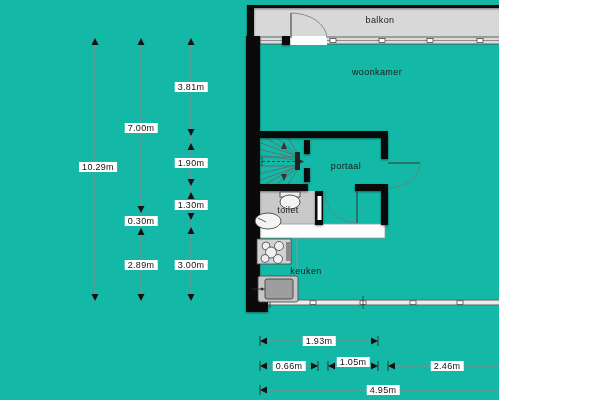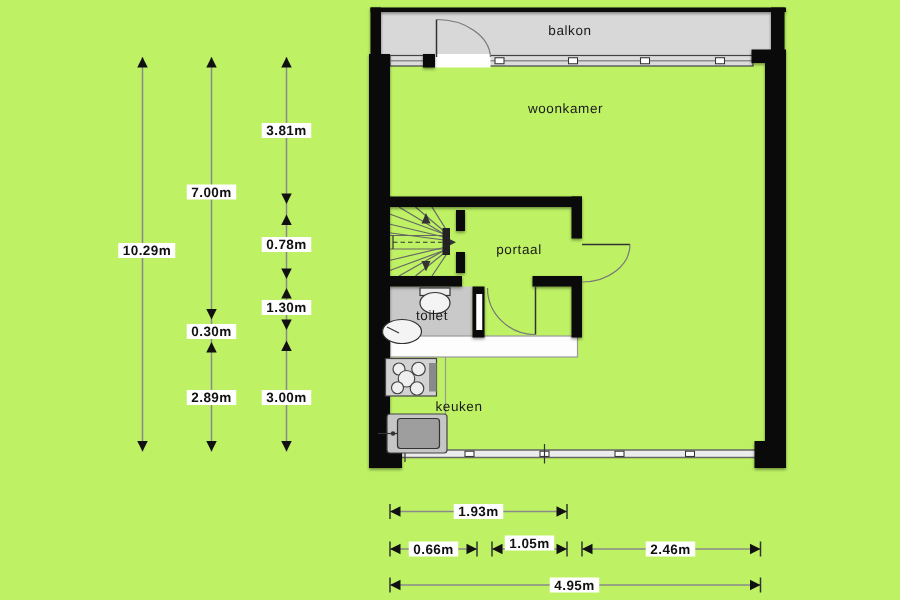--- a/index.html
+++ b/index.html
@@ -1,29 +1,29 @@
 <!DOCTYPE html>
 <html><head>
 <meta charset="utf-8">
 <style>
   html,body{margin:0;padding:0;background:#fff;}
   .canvas{
-    position:relative;width:600px;height:400px;background:#bef264;overflow:hidden;
+    position:relative;width:499px;height:400px;background:#14b8a6;overflow:hidden;
     font-family:"Liberation Sans","DejaVu Sans",sans-serif;
   }
   svg{position:absolute;left:0;top:0;}
   .walls{filter:drop-shadow(0.5px 1.2px 1.2px rgba(0,0,0,0.45));}
   .lbl{
     position:absolute;transform:translate(-50%,-50%);
     font-size:9px;letter-spacing:0.4px;color:#1a1a1a;white-space:nowrap;
   }
   .dim{
     position:absolute;transform:translate(-50%,-50%);
     font-size:9px;letter-spacing:0.3px;color:#111;background:#fff;
-    padding:0 3px;white-space:nowrap;font-weight:bold;
+    padding:0 3px;white-space:nowrap;
   }
 </style>
 </head>
 <body>
 
 <div class="canvas">
 
 <svg width="600" height="400" viewBox="0 0 600 400">
 
   <g>
@@ -193,21 +193,21 @@
 <div class="lbl" style="left:377px;top:72px">woonkamer</div>
 <div class="lbl" style="left:346px;top:166px">portaal</div>
 <div class="lbl" style="left:288px;top:210px">toilet</div>
 <div class="lbl" style="left:306px;top:271px">keuken</div>
 
 <div class="dim" style="left:98px;top:167px">10.29m</div>
 <div class="dim" style="left:141px;top:128px">7.00m</div>
 <div class="dim" style="left:141px;top:221px">0.30m</div>
 <div class="dim" style="left:141px;top:265px">2.89m</div>
 <div class="dim" style="left:191px;top:87px">3.81m</div>
-<div class="dim" style="left:191px;top:163px">0.78m</div>
+<div class="dim" style="left:191px;top:163px">1.90m</div>
 <div class="dim" style="left:191px;top:205px">1.30m</div>
 <div class="dim" style="left:191px;top:265px">3.00m</div>
 <div class="dim" style="left:319px;top:341px">1.93m</div>
 <div class="dim" style="left:289px;top:366px">0.66m</div>
 <div class="dim" style="left:353px;top:362px">1.05m</div>
 <div class="dim" style="left:447px;top:366px">2.46m</div>
 <div class="dim" style="left:383px;top:390px">4.95m</div>
 
 </div>
 

